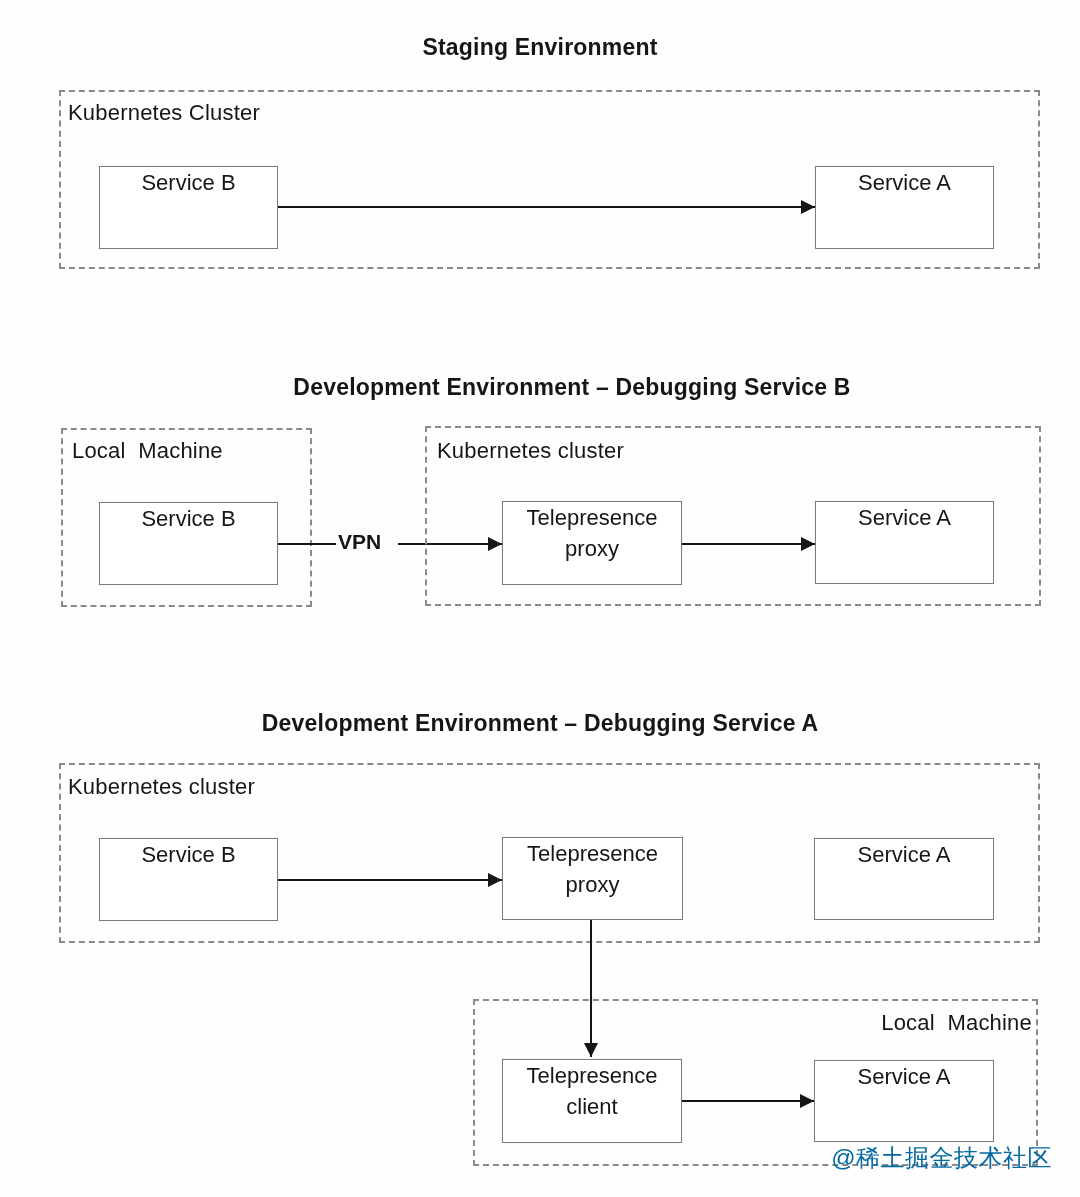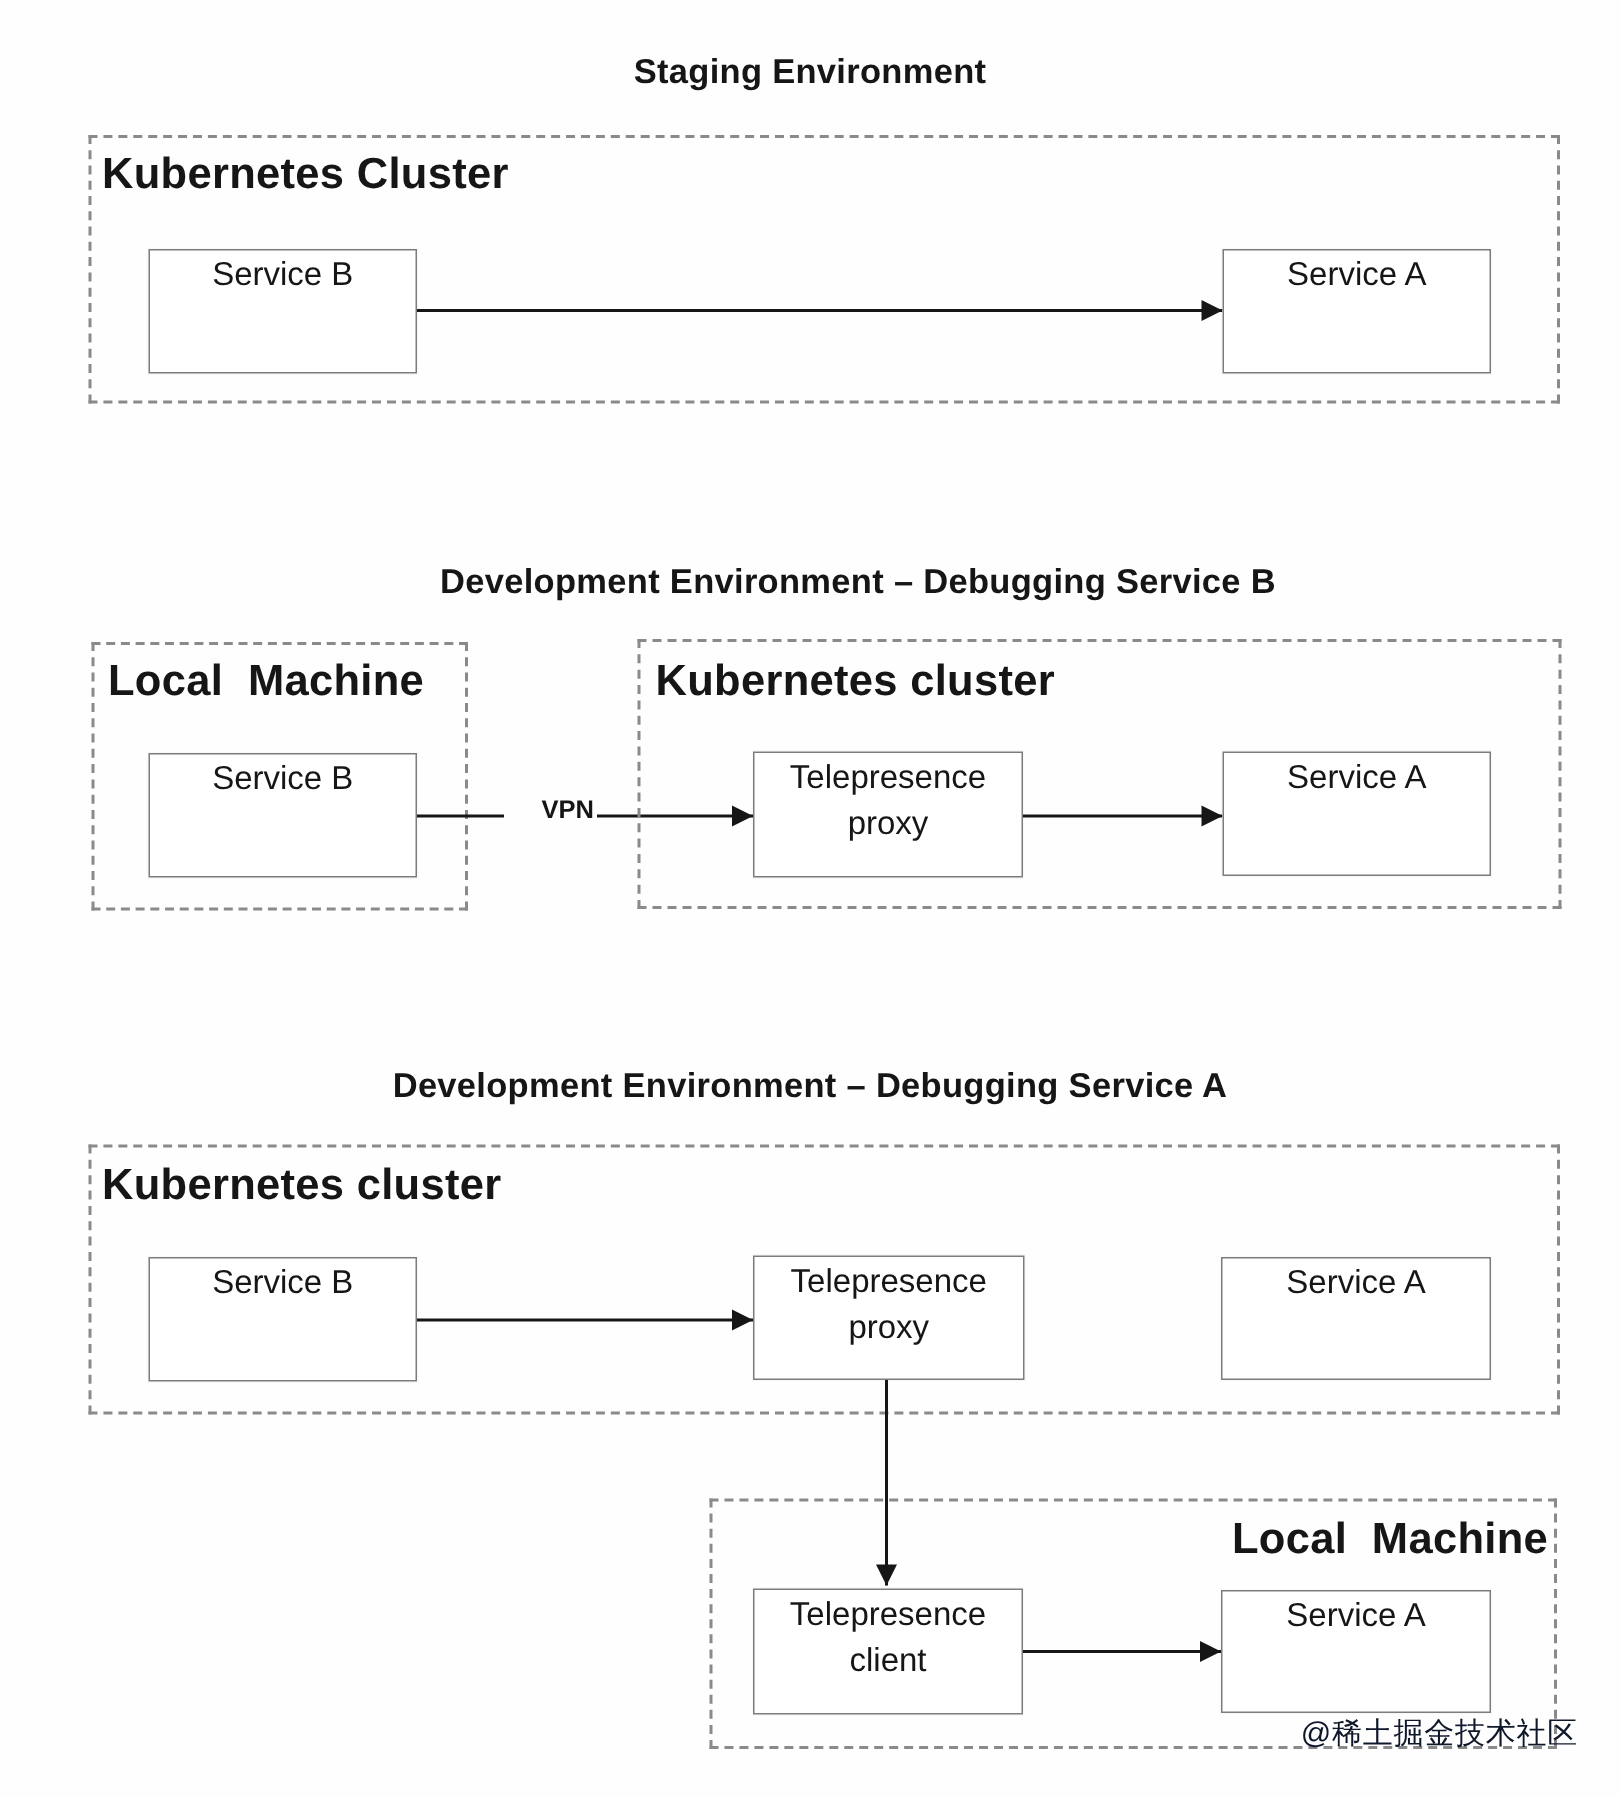--- a/index.html
+++ b/index.html
@@ -16,36 +16,36 @@
     text-align: center; font-weight: bold; font-size: 23px;
     letter-spacing: 0.2px; white-space: pre;
   }
 
   .dashed-box {
     position: absolute; box-sizing: border-box;
     border: 2px dashed #8a8a8a; background: transparent;
   }
 
   .container-label {
-    position: absolute; font-weight: bold; font-size: 29px;
+    position: absolute; font-weight: normal; font-size: 22px;
     white-space: pre; letter-spacing: 0.2px;
   }
 
   .node {
     position: absolute; box-sizing: border-box;
     background: #ffffff; border: 1px solid #7c7c7c;
     display: flex; flex-direction: column;
     align-items: center; justify-content: flex-start;
     font-size: 22px; line-height: 31px; text-align: center;
     box-shadow: 0 0 0 1px rgba(0,0,0,0.02);
   }
 
   .conn-label {
-    position: absolute; font-weight: bold; font-size: 17px;
-    text-align: right; white-space: pre;
+    position: absolute; font-weight: bold; font-size: 21px;
+    text-align: left; white-space: pre;
   }
 
   .line-h { position: absolute; height: 2px; background: #161616; }
   .arrow-h { position: absolute; height: 2px; background: #161616; }
   .arrow-h::after {
     content: ""; position: absolute; right: 0; top: -6px;
     width: 0; height: 0;
     border-left: 14px solid #161616;
     border-top: 7px solid transparent;
     border-bottom: 7px solid transparent;
@@ -53,21 +53,21 @@
   .arrow-v { position: absolute; width: 2px; background: #161616; }
   .arrow-v::after {
     content: ""; position: absolute; bottom: 0; left: -6px;
     width: 0; height: 0;
     border-top: 14px solid #161616;
     border-left: 7px solid transparent;
     border-right: 7px solid transparent;
   }
 
   .watermark {
-    position: absolute; font-size: 20px; color: #0f172a;
+    position: absolute; font-size: 24px; color: #0369a1;
     white-space: pre; letter-spacing: 0.5px;
   }
 </style>
 </head>
 <body>
 
 <div class="canvas">
 
   <div class="sec-title" style="top:34px;">Staging Environment</div>
 

